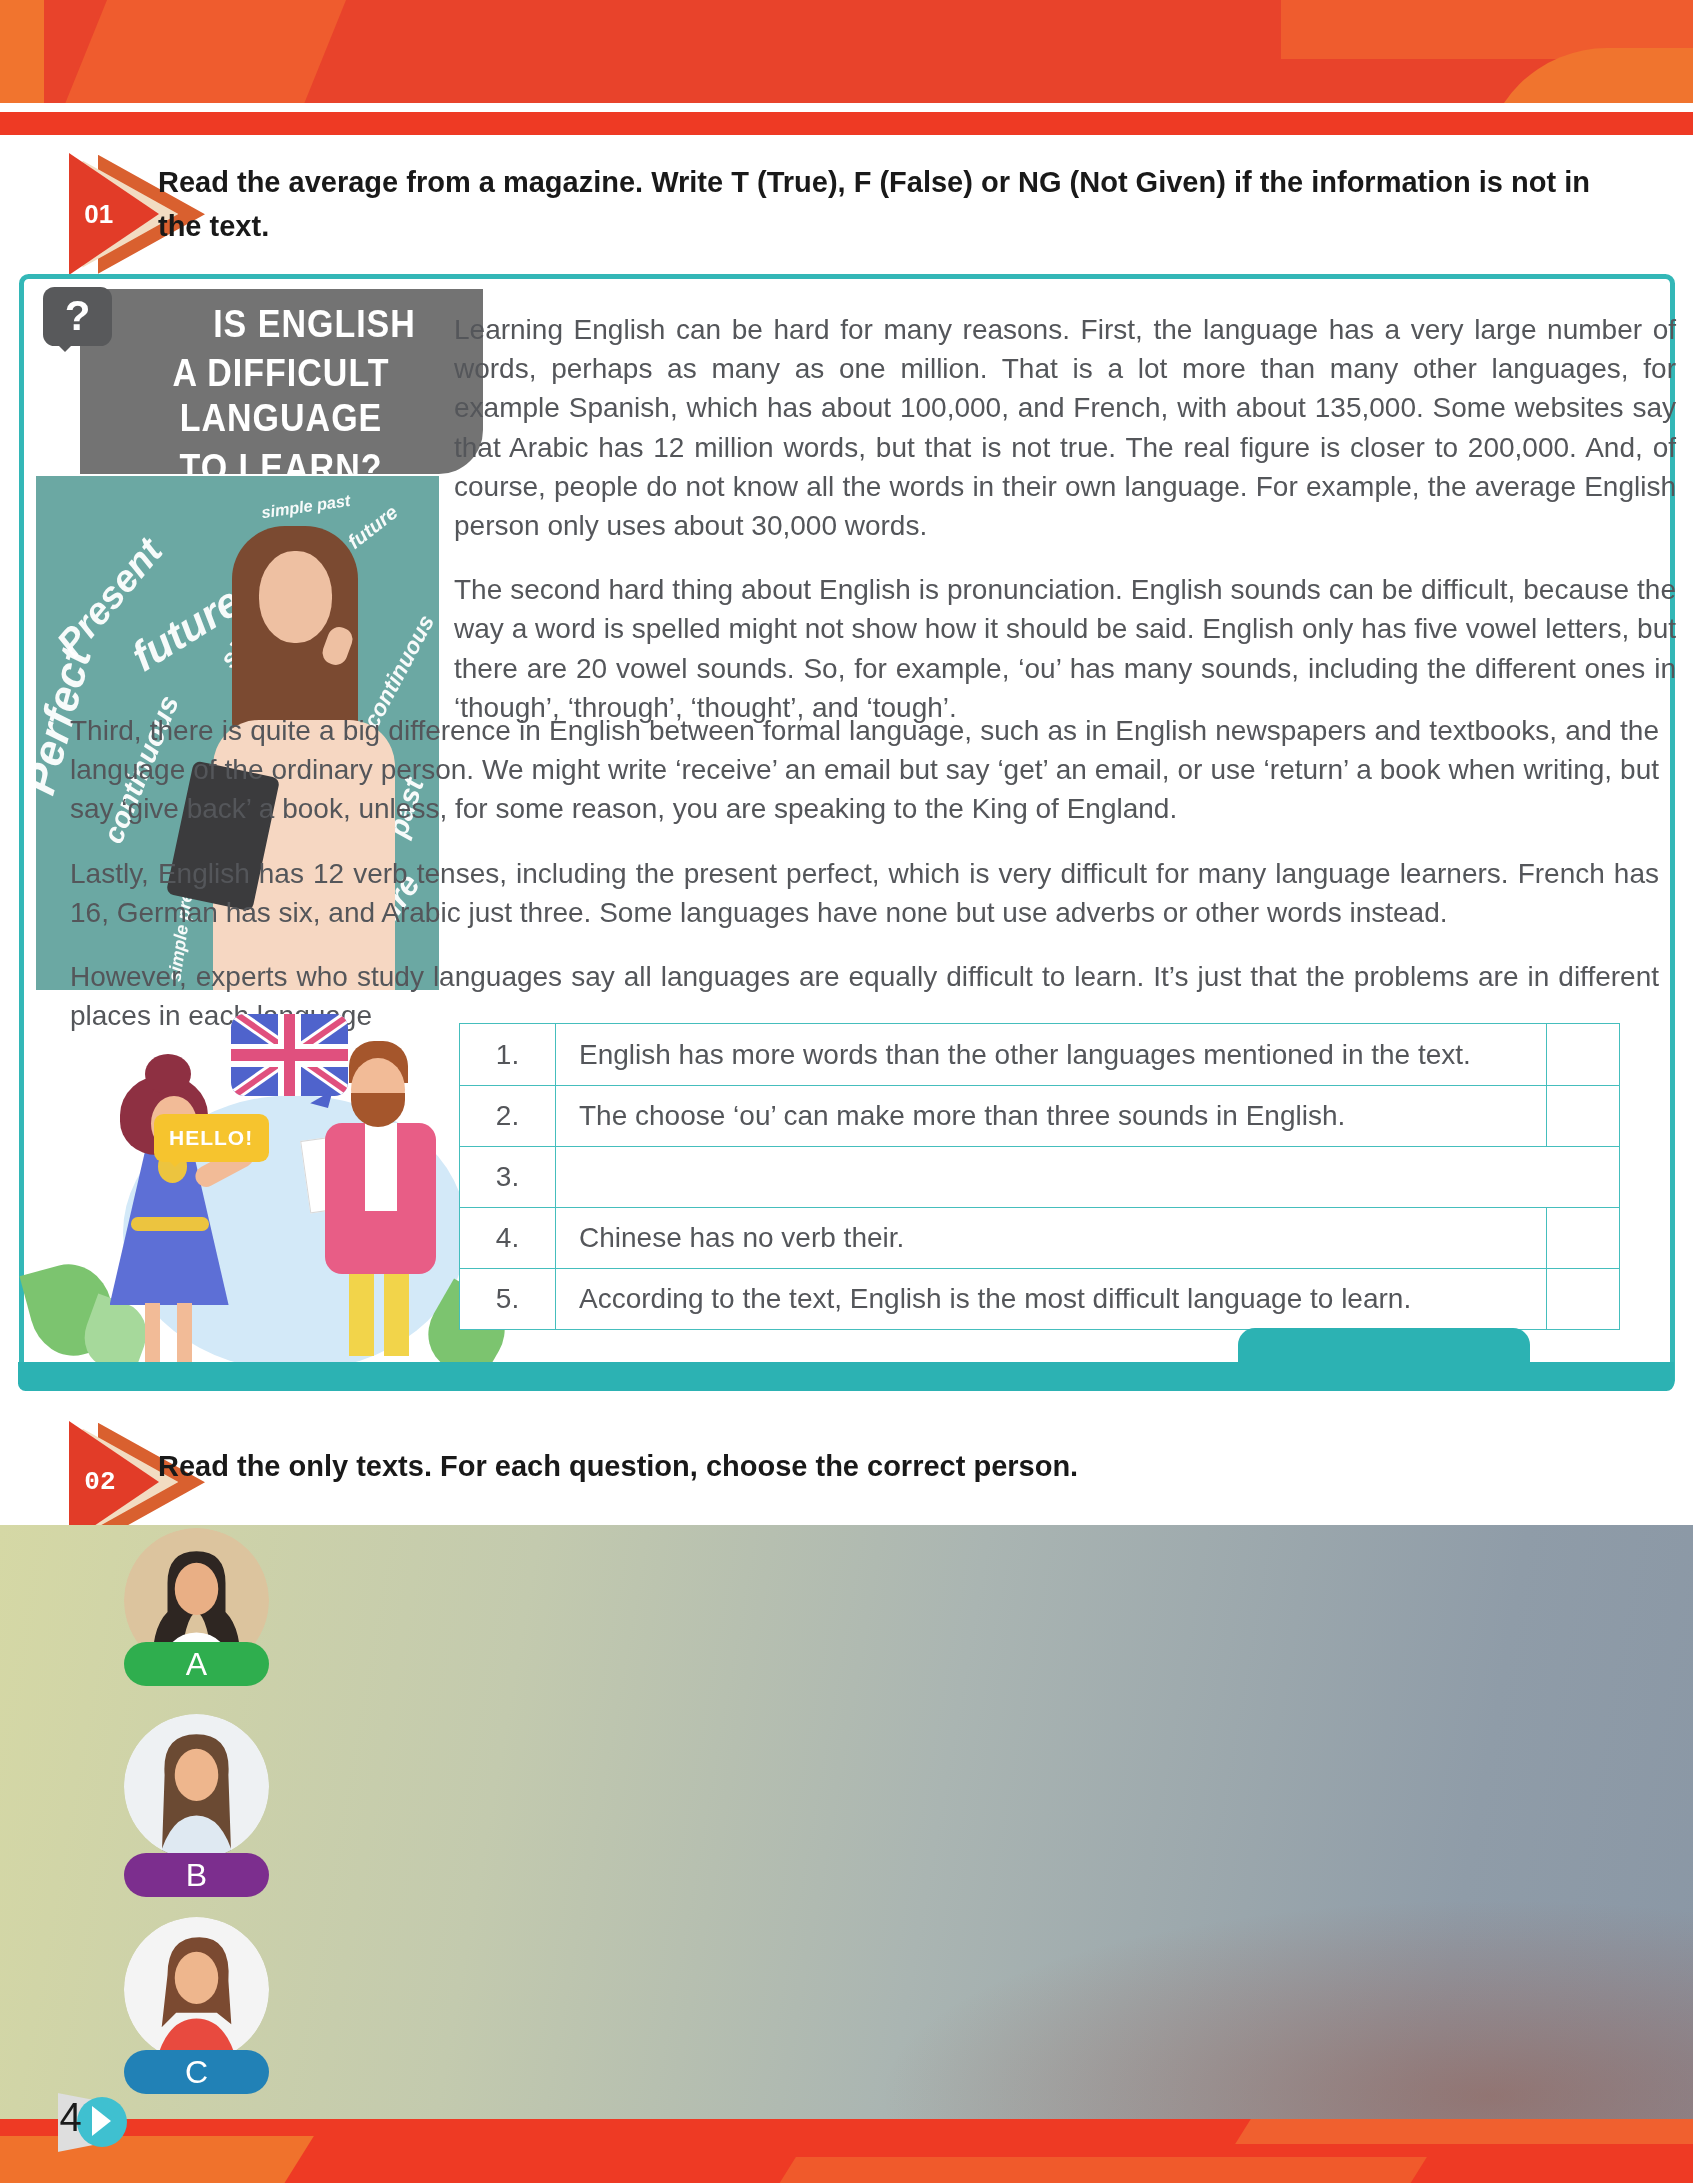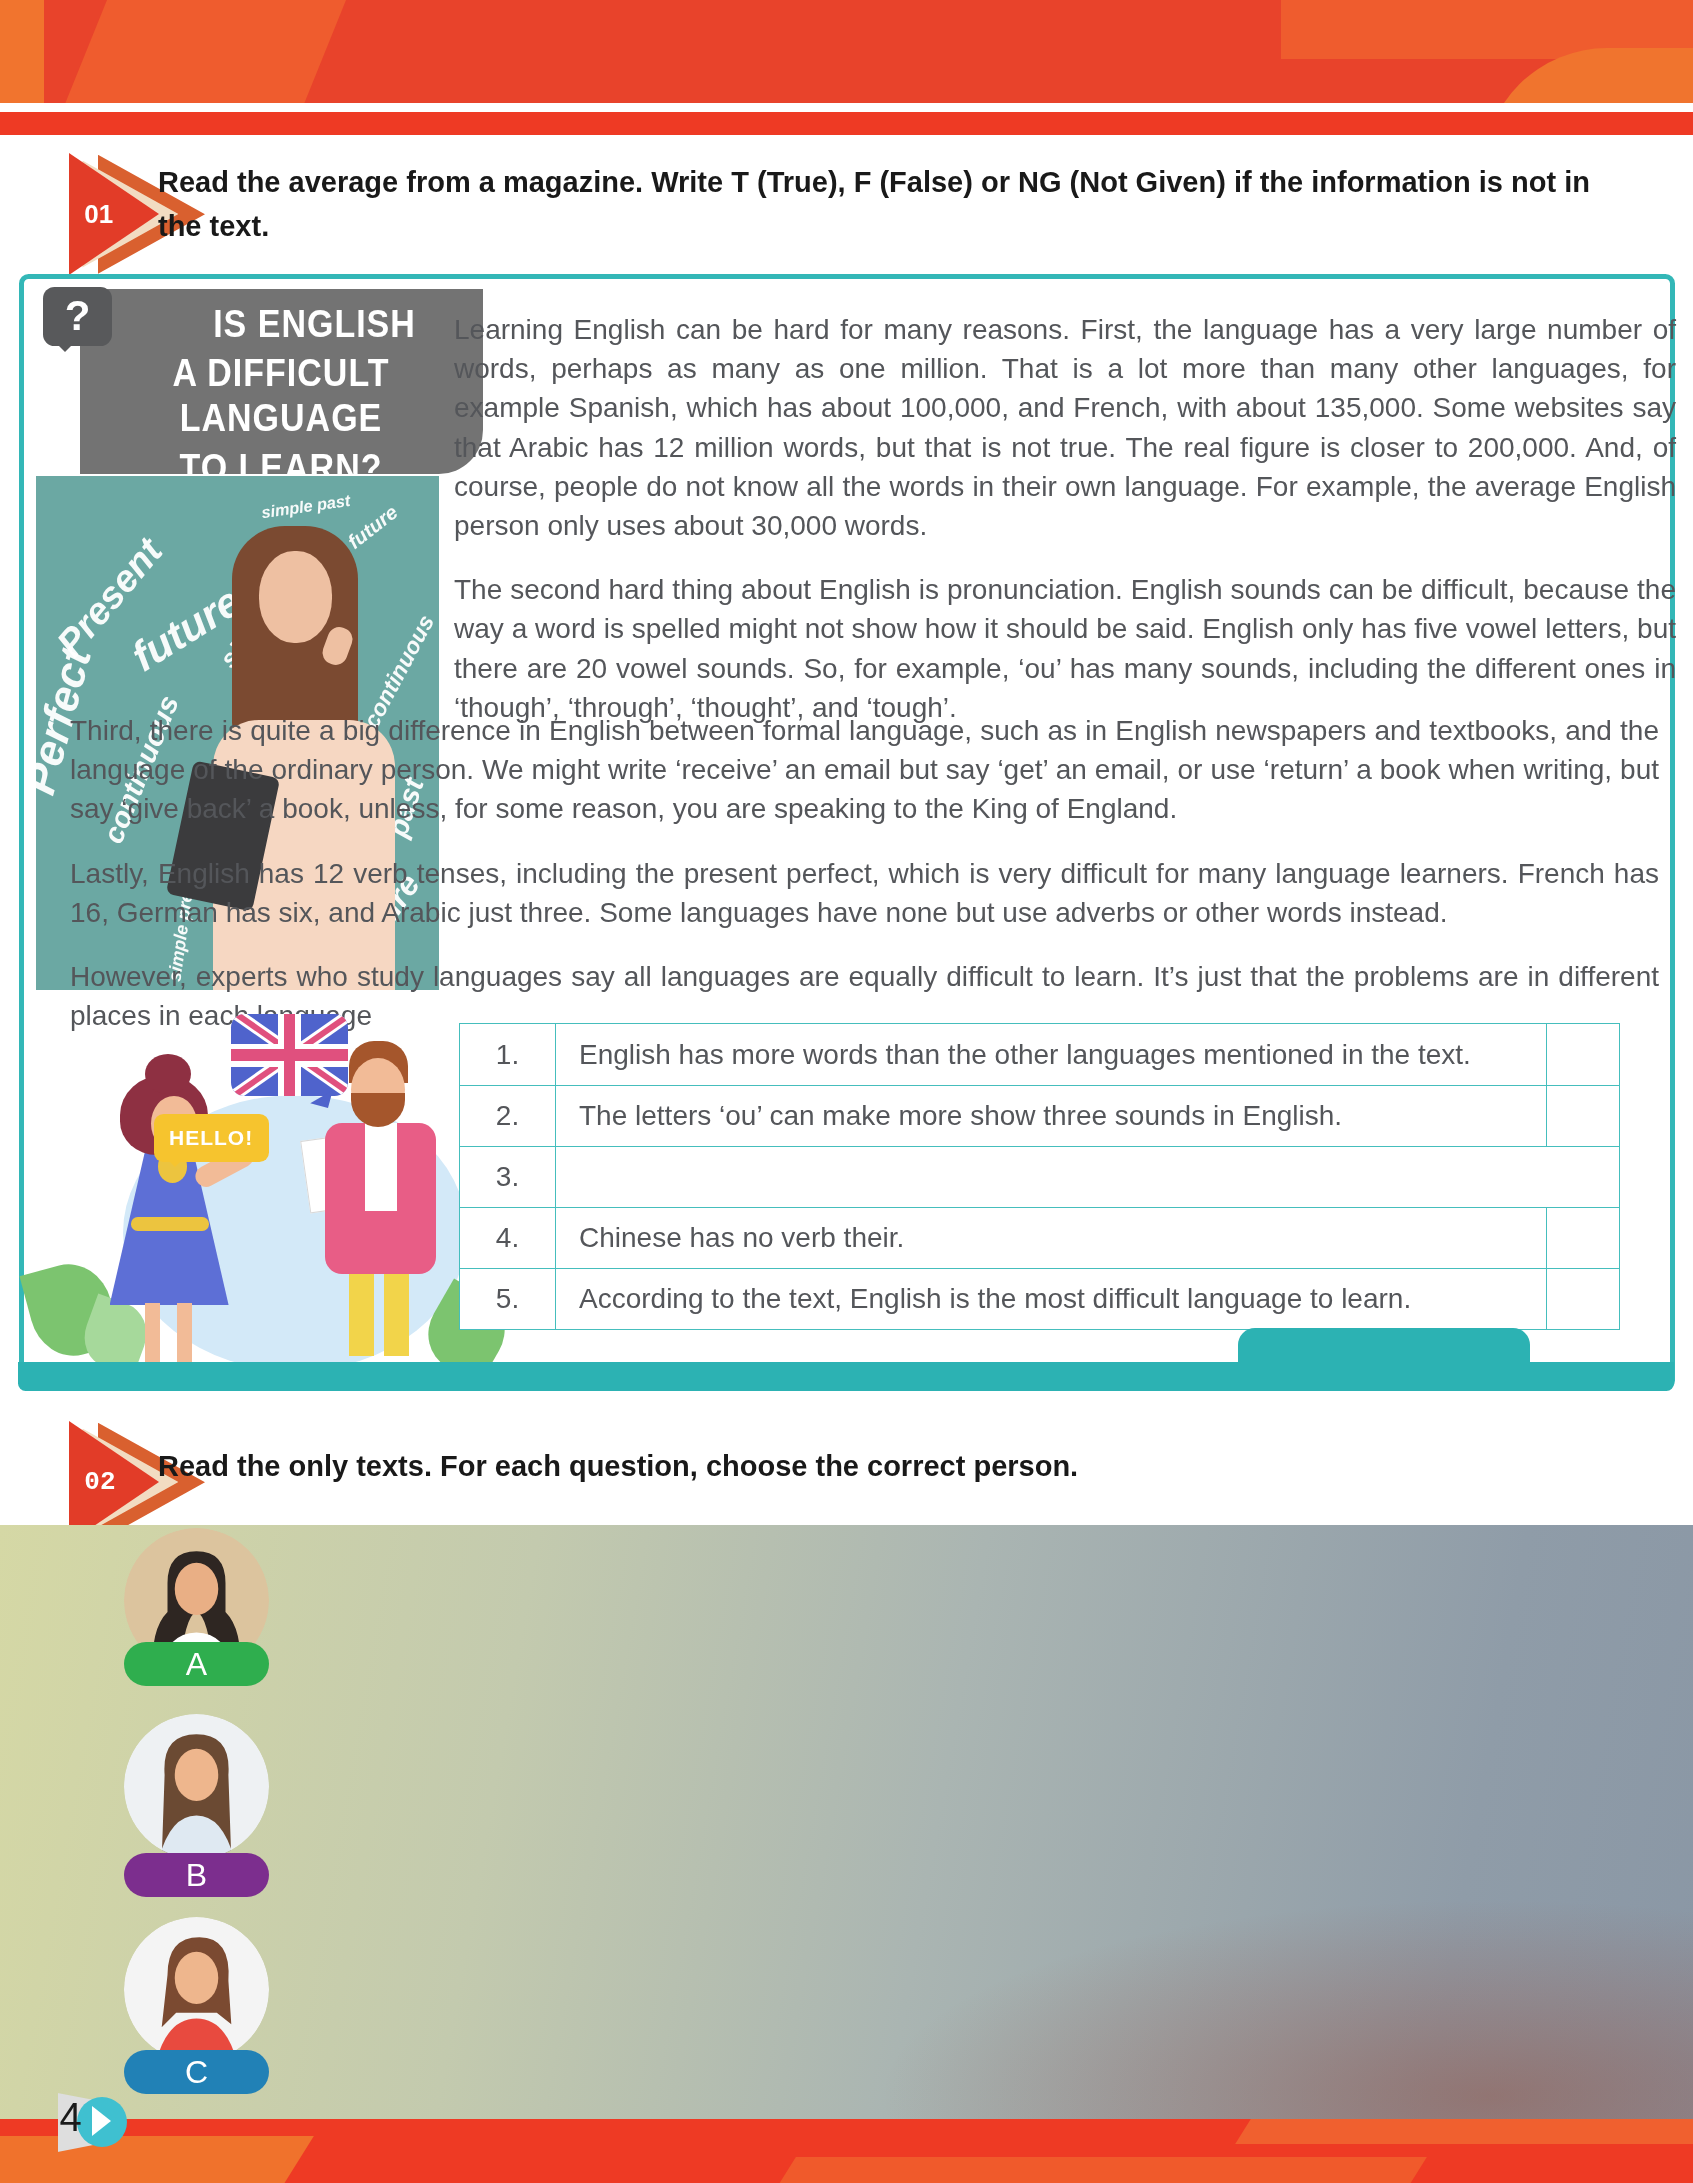--- a/index.html
+++ b/index.html
@@ -233,21 +233,21 @@
     </div>
 
     <div class="abs qtable">
       <div class="qrow">
         <div class="qnum">1.</div>
         <div class="qtext">English has more words than the other languages mentioned in the text.</div>
         <div class="qans"></div>
       </div>
       <div class="qrow">
         <div class="qnum">2.</div>
-        <div class="qtext">The letters ‘ou’ can make more show three sounds in English.</div>
+        <div class="qtext">The choose ‘ou’ can make more than three sounds in English.</div>
         <div class="qans"></div>
       </div>
       <div class="qrow">
         <div class="qnum">3.</div>
         <div class="qans"></div>
       </div>
       <div class="qrow">
         <div class="qnum">4.</div>
         <div class="qtext">Chinese has no verb their.</div>
         <div class="qans"></div>

